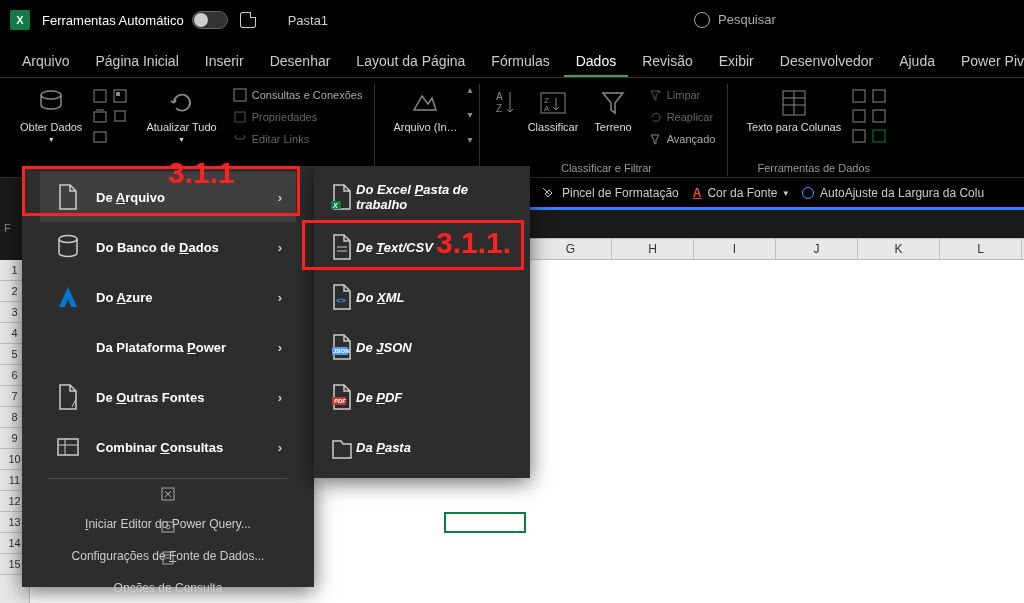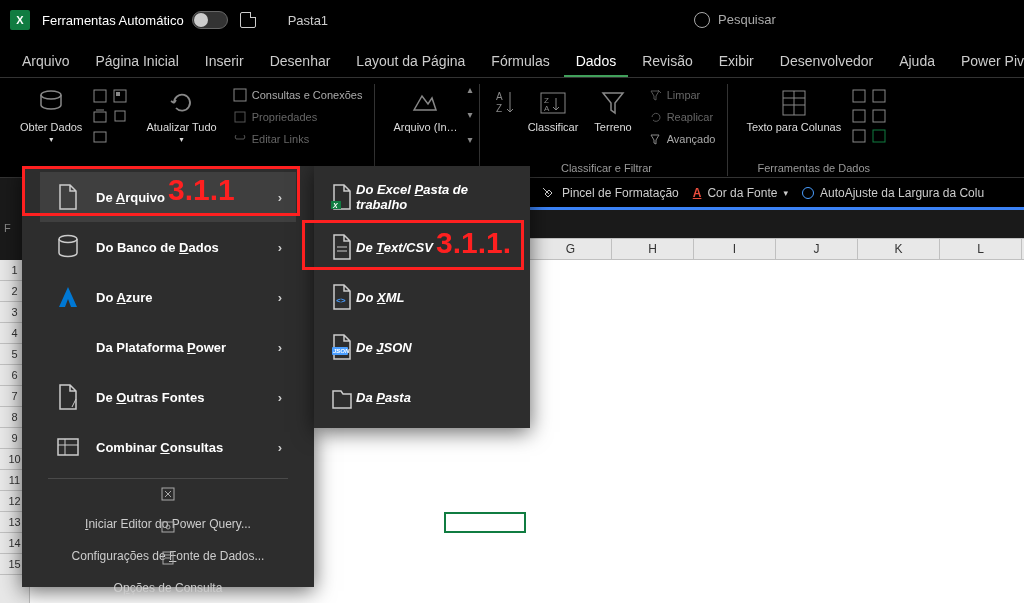--- a/index.html
+++ b/index.html
@@ -49,21 +49,21 @@
 .menu-icon { width: 28px; height: 28px; display: flex; align-items: center; justify-content: center; flex-shrink: 0; }
 .menu1-item-small .menu-icon { width: 18px; height: 18px; }
 
 .menu2 { position: absolute; top: 166px; left: 314px; width: 216px; background: #2d2d2d; box-shadow: 0 4px 20px rgba(0,0,0,0.6); z-index: 101; padding: 6px 0; }
 .menu2-item { height: 50px; display: flex; align-items: center; padding: 0 14px; gap: 0; cursor: pointer; font-size: 13px; font-weight: 600; font-style: italic; }
 
 .highlight-box { position: absolute; border: 3px solid #ff2020; pointer-events: none; z-index: 200; }
 .hb1 { top: 166px; left: 22px; width: 278px; height: 50px; }
 .hb2 { top: 220px; left: 302px; width: 222px; height: 50px; }
 .annotation { position: absolute; color: #ff2020; font-size: 30px; font-weight: bold; z-index: 201; font-family: Arial; }
-.ann1 { top: 173px; left: 168px; }
+.ann1 { top: 156px; left: 168px; }
 .ann2 { top: 226px; left: 436px; }
 
 svg { display: block; }
 </style>
 </head>
 <body>
 
 <div class="titlebar">
   <div class="excel-icon">X</div>
   <div class="autosave-toggle">
@@ -475,20 +475,30 @@
           <path d="M5 2 h10 l6 6 v18 H5 Z M15 2 v6 h6" fill="none" stroke="#ccc" stroke-width="1.5"></path>
           <rect x="3" y="14" width="16" height="8" fill="#4a9eff" rx="1"></rect>
           <text x="4" y="20" font-size="6" fill="#fff">JSON</text>
         </svg>
       </span>
       <span>De <u>J</u>SON</span>
     </div>
     <div class="menu2-item">
       <span class="menu-icon">
         <svg width="26" height="28" viewBox="0 0 26 28">
+          <path d="M5 2 h10 l6 6 v18 H5 Z M15 2 v6 h6" fill="none" stroke="#ccc" stroke-width="1.5"></path>
+          <rect x="3" y="14" width="14" height="8" fill="#c0392b" rx="1"></rect>
+          <text x="5" y="20" font-size="6" fill="#fff">PDF</text>
+        </svg>
+      </span>
+      <span>De <u>P</u>DF</span>
+    </div>
+    <div class="menu2-item">
+      <span class="menu-icon">
+        <svg width="26" height="28" viewBox="0 0 26 28">
           <path d="M4 8 h8 l2 3 h8 v14 H4 Z" fill="none" stroke="#ccc" stroke-width="1.5"></path>
         </svg>
       </span>
       <span>Da <u>P</u>asta</span>
     </div>
   </div>
 
 <div class="highlight-box hb1"></div>
 <div class="highlight-box hb2"></div>
 <div class="annotation ann1">3.1.1</div>

